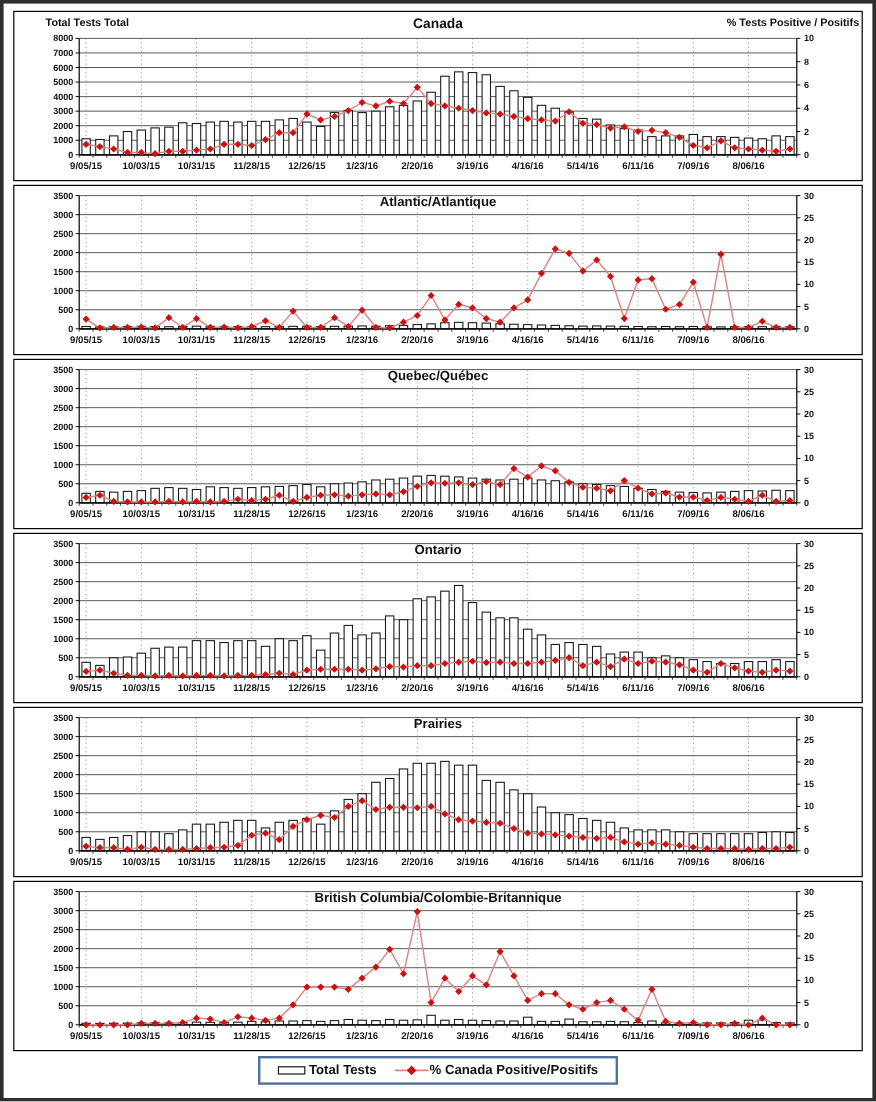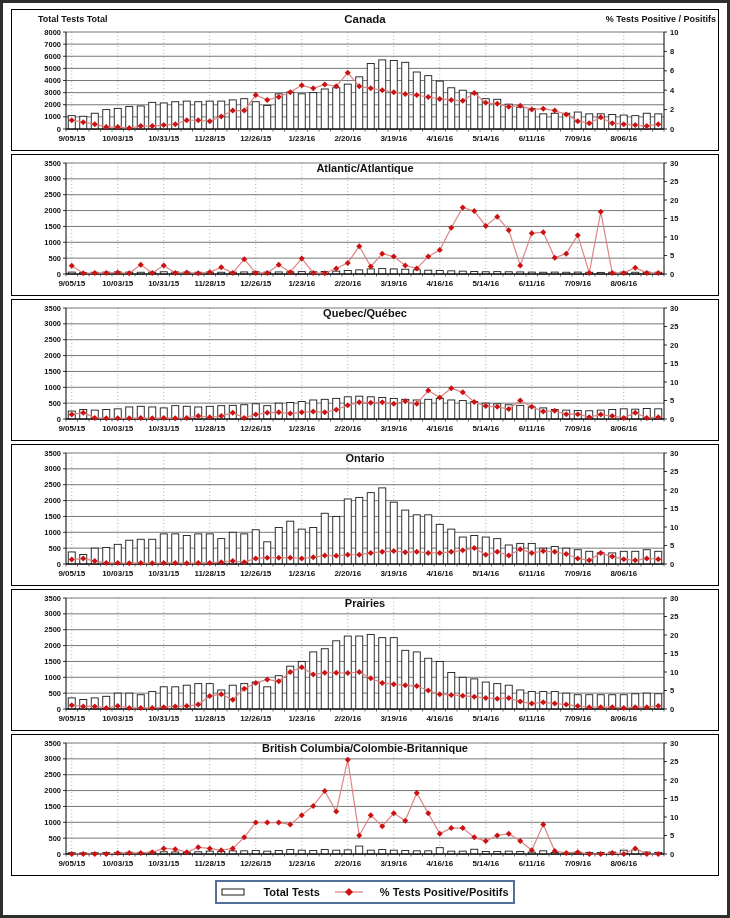--- a/index.html
+++ b/index.html
@@ -5,21 +5,21 @@
   html,body{margin:0;padding:0;background:#ffffff;width:730px;height:918px;overflow:hidden;
             font-family:"Liberation Sans", sans-serif;}
   .frame{box-sizing:border-box;width:730px;height:918px;border:3px solid #2e2e2e;
          padding:6px 8px 4px 8px;background:#fff;}
   .panel{box-sizing:border-box;width:708px;height:142px;border:1px solid #000;
          margin-bottom:3px;background:#fff;}
   .panel svg{display:block;}
   .legend{width:280px;margin:4px auto 0 auto;border:2px solid #51719a;background:#fff;
           display:flex;align-items:center;justify-content:center;gap:14px;
           padding:4px 8px;font-size:11px;font-weight:bold;color:#111;}
-  .lg-item{display:inline-flex;align-items:center;gap:16px;white-space:nowrap;}
+  .lg-item{display:inline-flex;align-items:center;gap:0;white-space:nowrap;}
 </style>
 </head>
 <body>
 
 <div class="frame">
   <div class="panel">
     <svg width="706" height="140" viewBox="0 0 706 140">
         <line x1="54" y1="119" x2="652" y2="119" stroke="#3c3c3c" stroke-width="1"></line>
         <line x1="51" y1="119" x2="54" y2="119" stroke="#000000" stroke-width="0.8"></line>
         <text x="49" y="121.5" text-anchor="end" font-size="7.5" font-family="Liberation Sans, sans-serif" font-weight="bold" fill="#111111">0</text>
@@ -1407,16 +1407,16 @@
       <svg width="26" height="10">
         <rect x="1" y="2" width="22" height="6" fill="#ffffff" stroke="#1a1a1a" stroke-width="1"></rect>
       </svg>
       <span>Total Tests</span>
     </span>
     <span class="lg-item">
       <svg width="30" height="10">
         <line x1="1" y1="5" x2="29" y2="5" stroke="#dd8585" stroke-width="1.3"></line>
         <path d="M15 1 L19 5 L15 9 L11 5 Z" fill="#cc1111"></path>
       </svg>
-      <span>% Tests Positive/Positifs</span>
+      <span>% Canada Positive/Positifs</span>
     </span>
   </div>
 </div>
 
 </body></html>

